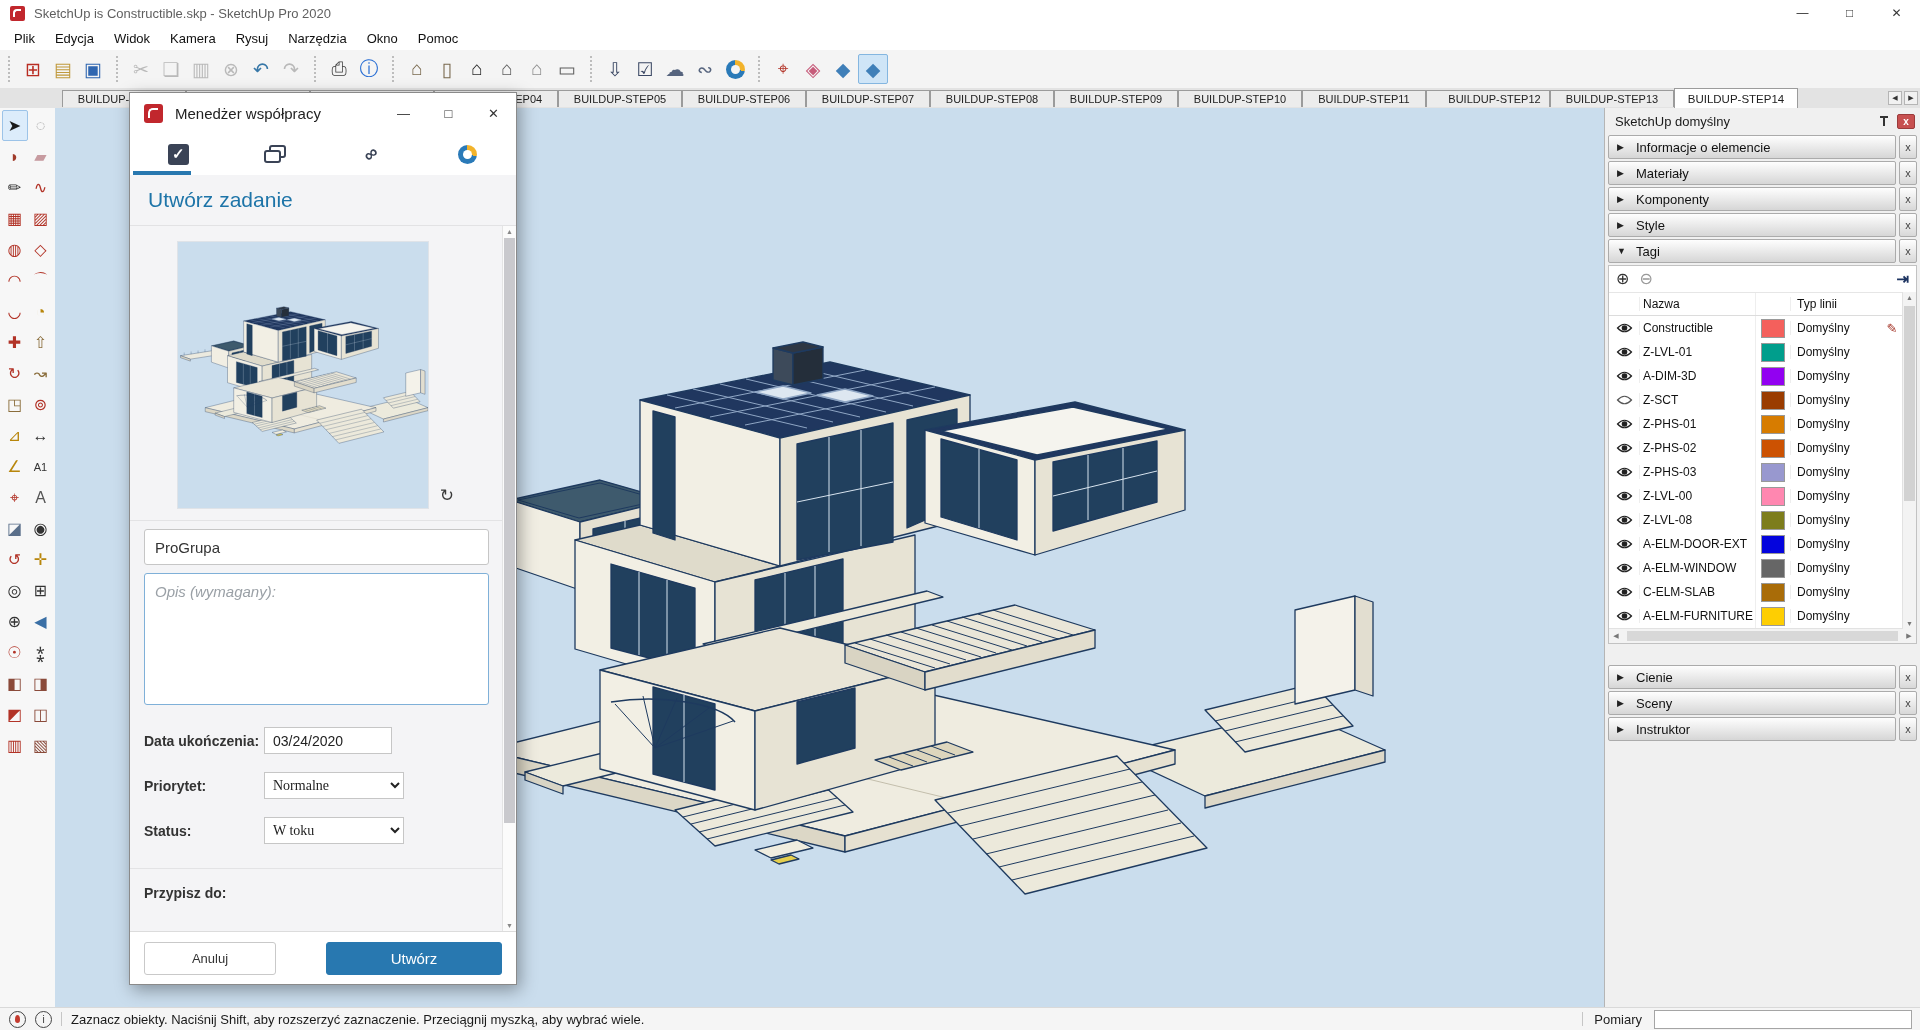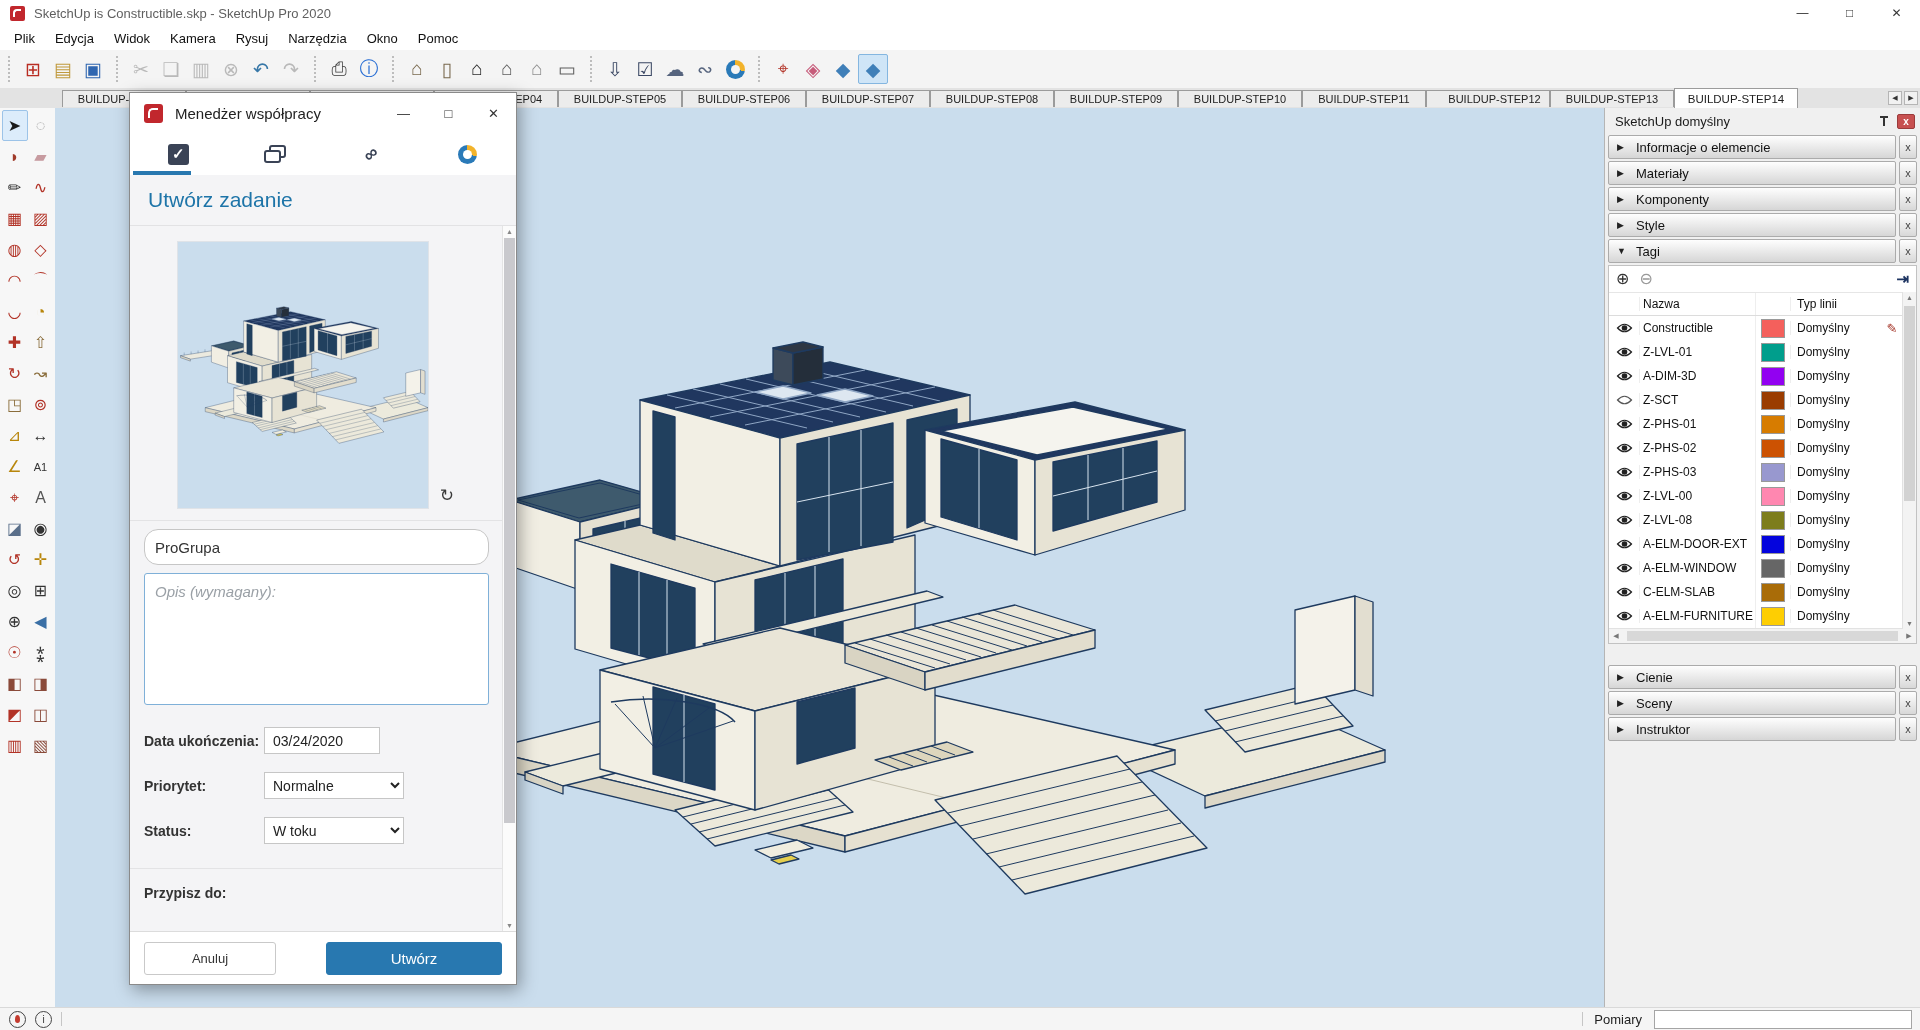--- a/index.html
+++ b/index.html
@@ -112,27 +112,27 @@
   .dlg-heading{font-size:21px;color:#1d74a8;padding:13px 18px 13px;background:#f4f4f6;border-bottom:1px solid #e2e2e4;flex:0 0 auto}
   .dlg-scroll{flex:1;position:relative;background:#f4f4f6;overflow:hidden;padding-right:13px}
   .dlg-vscroll{position:absolute;top:0;right:0;width:13px;bottom:0;background:#fbfbfb;border-left:1px solid #e4e4e4}
   .dlg-vscroll .arr{position:absolute;left:0;right:0;text-align:center;font-size:7px;color:#888}
   .dlg-vscroll .arr.up{top:2px}.dlg-vscroll .arr.down{bottom:2px}
   .dlg-vthumb{position:absolute;left:1px;right:1px;top:12px;height:585px;background:#c9c9cd}
   .dlg-thumb{width:250px;height:266px;margin:16px 0 0 48px;background:#cadded;position:relative;outline:1px solid #dfe3e8}
   .thumb-refresh{position:absolute;right:-26px;bottom:2px;font-size:17px;color:#3a3a3a;background:none;border:none;padding:0}
   .dlg-sep{height:1px;background:#e3e3e5;margin:12px 0 0}
   .fld{margin:8px 14px 0}
-  .txt-input{box-sizing:border-box;width:100%;height:36px;border:1px solid #c6c6c6;border-radius:14px;font-size:15px;color:#333;padding:0 10px;font-family:"Liberation Sans",sans-serif;background:#fff}
+  .txt-input{box-sizing:border-box;width:100%;height:36px;border:1px solid #c6c6c6;border-radius:3px;font-size:15px;color:#333;padding:0 10px;font-family:"Liberation Sans",sans-serif;background:#fff}
   .desc-area{box-sizing:border-box;width:100%;height:132px;border:1px solid #7fb0d8;border-radius:3px;font-size:15px;color:#333;padding:9px 10px;resize:none;font-family:"Liberation Sans",sans-serif;background:#fff}
   ::placeholder{font-style:italic;color:#9aa0a6;opacity:1}
   .form-row{display:flex;align-items:center;margin:18px 14px 0}
   .form-label{font-size:14px;font-weight:bold;color:#333;width:120px;flex:0 0 auto}
-  .date-input{box-sizing:border-box;width:116px;height:27px;border:1px solid #c6c6c6;font-size:14px;color:#222;padding:0 8px;font-family:"Liberation Sans",sans-serif;background:#fff}
-  .sel{box-sizing:border-box;width:140px;height:27px;border:1px solid #c6c6c6;font-size:14px;color:#222;padding:0 4px;font-family:Liberation Sans, sans-serif;background:#fff}
+  .date-input{box-sizing:border-box;width:128px;height:27px;border:1px solid #c6c6c6;font-size:14px;color:#222;padding:0 8px;font-family:"Liberation Sans",sans-serif;background:#fff}
+  .sel{box-sizing:border-box;width:140px;height:27px;border:1px solid #c6c6c6;font-size:14px;color:#222;padding:0 4px;font-family:Liberation Serif, serif;background:#fff}
   .assign-label{font-size:14px;font-weight:bold;color:#333;margin:16px 14px 6px}
   .assign-input{height:30px;font-size:15px}
   .dlg-footer{height:52px;background:#fff;border-top:1px solid #dcdcdc;display:flex;align-items:center;justify-content:space-between;padding:0 14px;flex:0 0 auto}
   .btn-cancel{width:132px;height:33px;background:#fff;border:1px solid #c9c9c9;border-radius:3px;font-size:13px;color:#333;font-family:"Liberation Sans",sans-serif}
   .btn-create{width:176px;height:33px;background:#2878b0;border:1px solid #2878b0;border-radius:3px;font-size:15px;color:#fff;font-family:"Liberation Sans",sans-serif}
 </style>
 </head>
 <body>
 
 <div class="titlebar">
@@ -916,18 +916,19 @@
     <button class="btn-create">Utwórz</button>
   </div>
 </div>
 
 <div class="statusbar">
   <div class="sb-icon">
       <span class="geo-pin"></span>
     </div>
   <div class="sb-icon">i</div>
   <div class="sb-divider"></div>
+  <div class="sb-hint">Zaznacz obiekty. Naciśnij Shift, aby rozszerzyć zaznaczenie. Przeciągnij myszką, aby wybrać wiele.</div>
   <div class="sb-right">
     <div class="sb-divider"></div>
     <div class="sb-measure-label">Pomiary</div>
     <input class="sb-measure" style="">
   </div>
 </div>
 
 </body></html>

